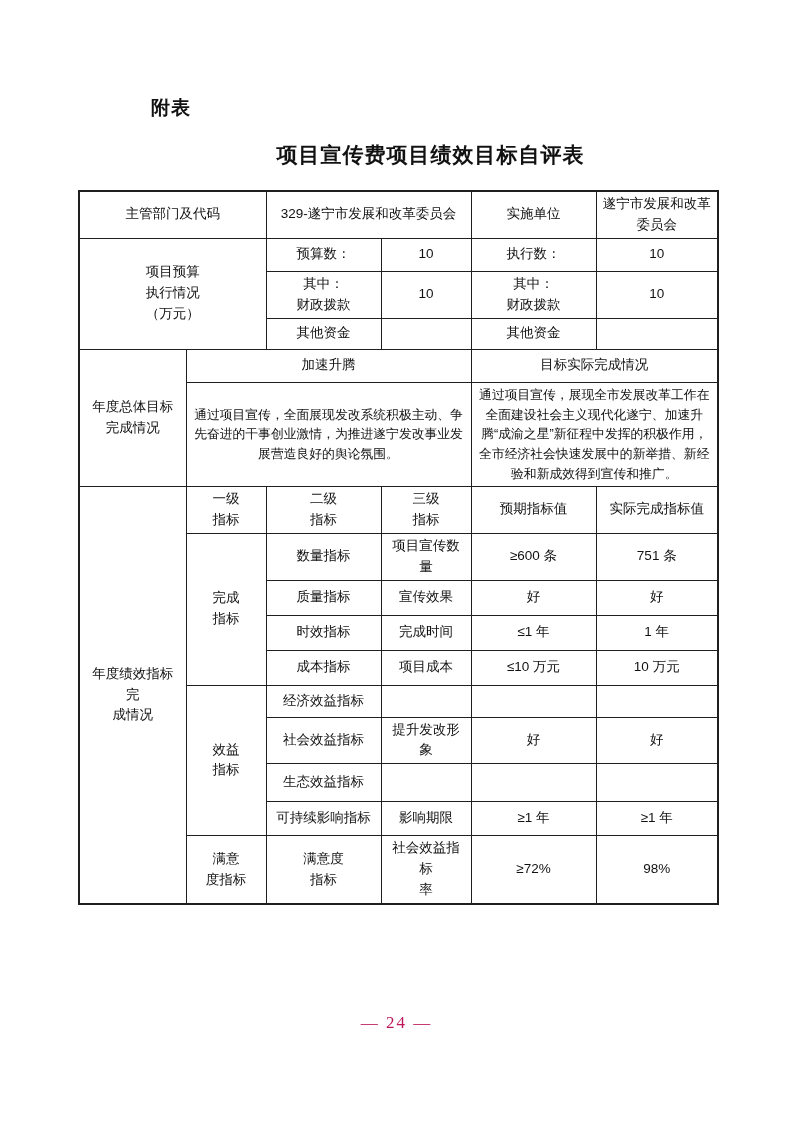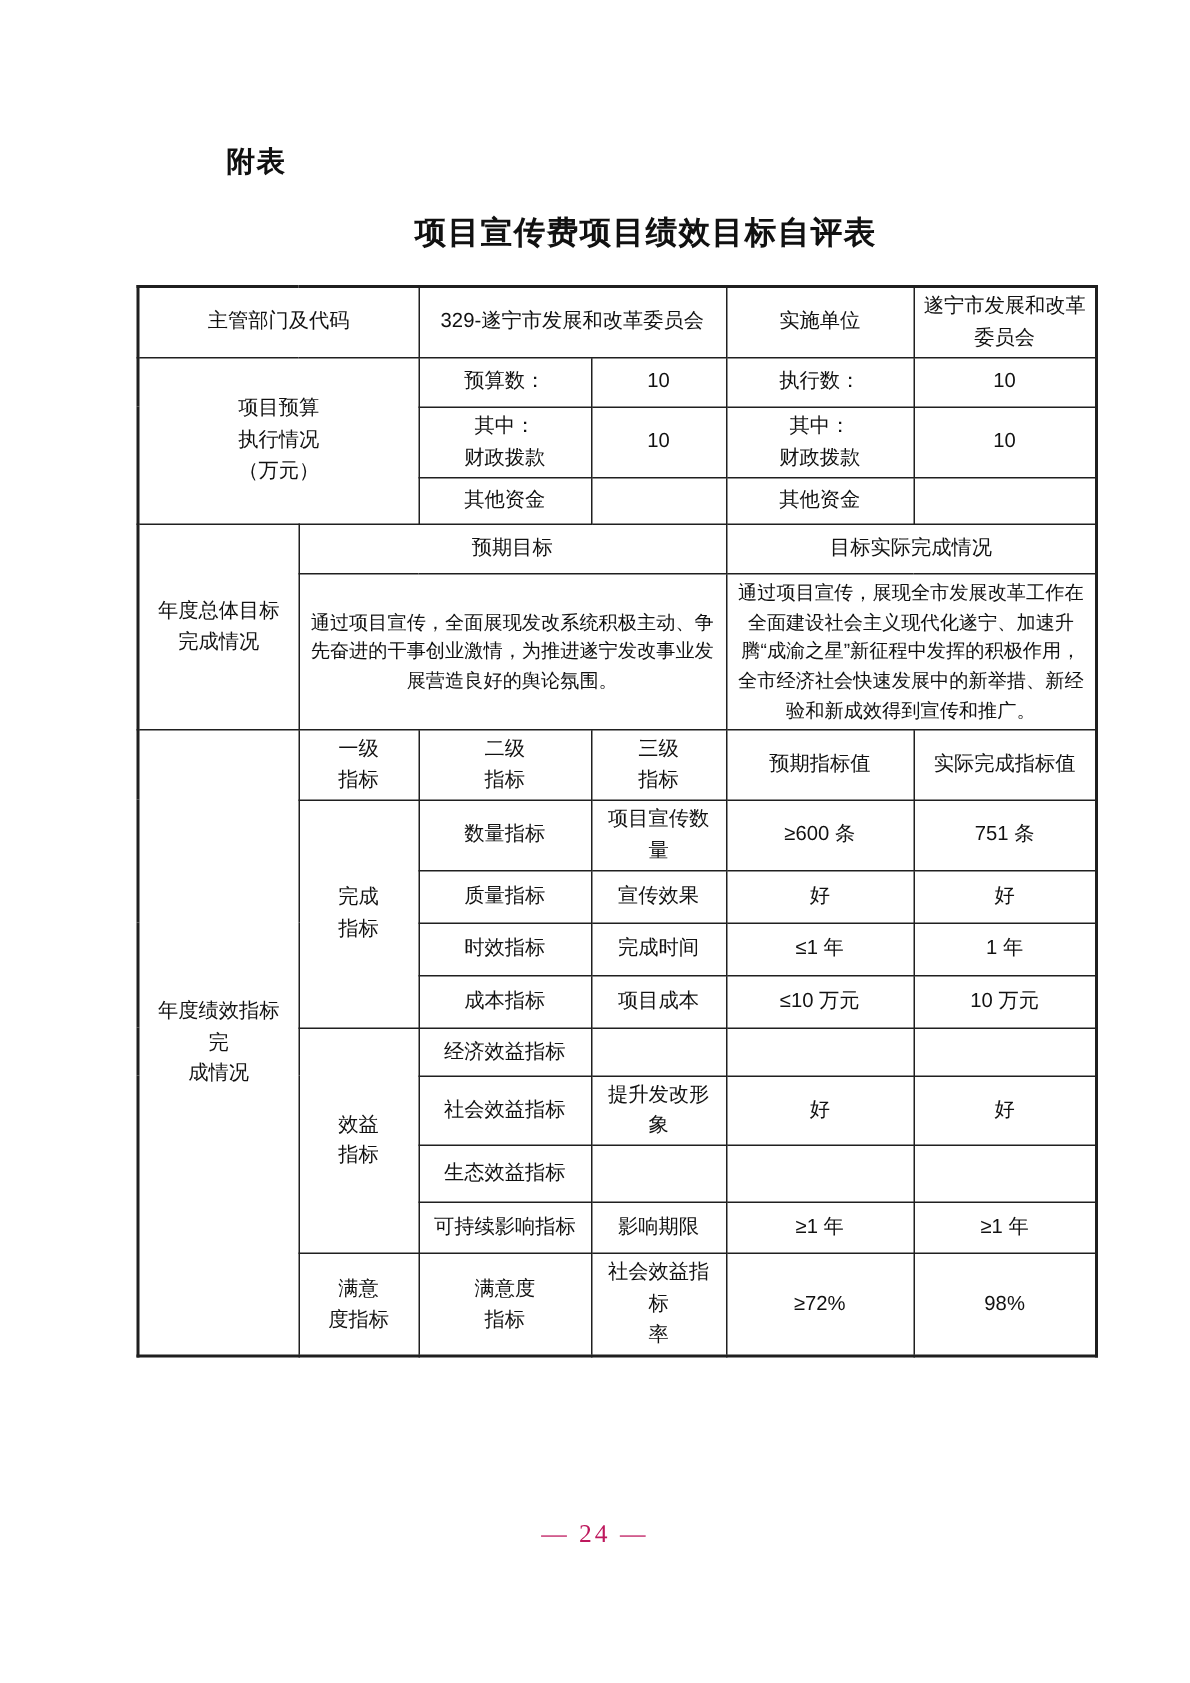--- a/index.html
+++ b/index.html
@@ -1,20 +1,20 @@
 <!DOCTYPE html>
 <html><head>
 <meta charset="utf-8">
 <style>
   html,body{margin:0;padding:0;background:#ffffff;}
   body{width:793px;height:1122px;position:relative;font-family:"Liberation Sans",sans-serif;color:#111;}
   .page{position:absolute;inset:0;background:#fff;}
   .appendix{position:absolute;left:119px;top:95px;font-size:19px;font-weight:700;letter-spacing:1px;padding-left:32px;}
   .doc-title{position:absolute;left:0;top:141px;width:100%;margin:0;text-align:center;font-size:21px;font-weight:700;letter-spacing:1px;padding-left:34px;}
-  table.main{position:absolute;left:91px;top:190px;width:639px;border-collapse:collapse;table-layout:fixed;font-size:13.5px;border:2px solid #1f1f1f;}
+  table.main{position:absolute;left:78px;top:190px;width:639px;border-collapse:collapse;table-layout:fixed;font-size:13.5px;border:2px solid #1f1f1f;}
   table.main td{border:1px solid #1f1f1f;padding:2px 6px;text-align:center;vertical-align:middle;line-height:1.55;word-break:break-all;}
   td.lft{text-align:left;padding-left:10px;}
   td.pre{white-space:pre-line;margin-left:44px;}
   td.para{text-align:justify;vertical-align:top;padding:6px 10px;font-size:12.8px;line-height:1.72;}
   .footer{position:absolute;left:0;top:1013px;width:100%;text-align:center;font-family:"Liberation Serif",serif;font-size:17px;color:#be185d;letter-spacing:2px;}
 </style>
 </head>
 <body>
 
 <div class="page">
@@ -61,21 +61,21 @@
       <tr style="height:31px">
         <td class="lft">其他资金</td>
         <td></td>
         <td class="lft">其他资金</td>
         <td></td>
       </tr>
 
       <tr style="height:33px">
         <td rowspan="2" class="pre">年度总体目标
 完成情况</td>
-        <td colspan="3">预期目标</td>
+        <td colspan="3">加速升腾</td>
         <td colspan="2">目标实际完成情况</td>
       </tr>
       <tr style="height:100px">
         <td colspan="3" class="para">通过项目宣传，全面展现发改系统积极主动、争先奋进的干事创业激情，为推进遂宁发改事业发展营造良好的舆论氛围。</td>
         <td colspan="2" class="para">通过项目宣传，展现全市发展改革工作在全面建设社会主义现代化遂宁、加速升腾“成渝之星”新征程中发挥的积极作用，全市经济社会快速发展中的新举措、新经验和新成效得到宣传和推广。</td>
       </tr>
 
       <tr style="height:46px">
         <td rowspan="10" class="pre">年度绩效指标完
 成情况</td>

